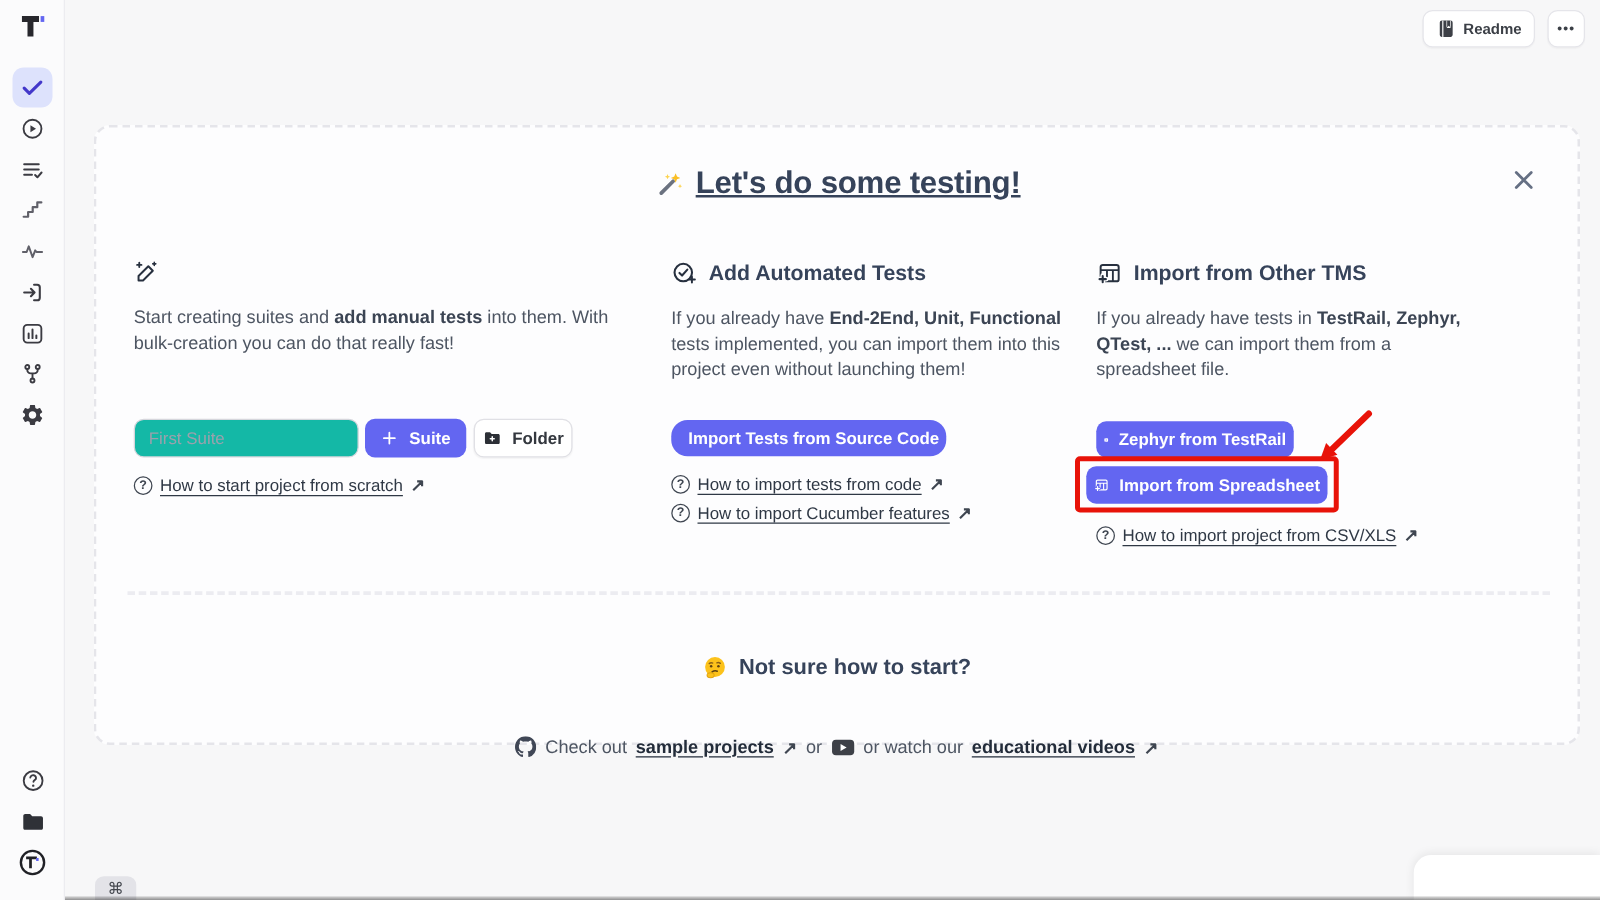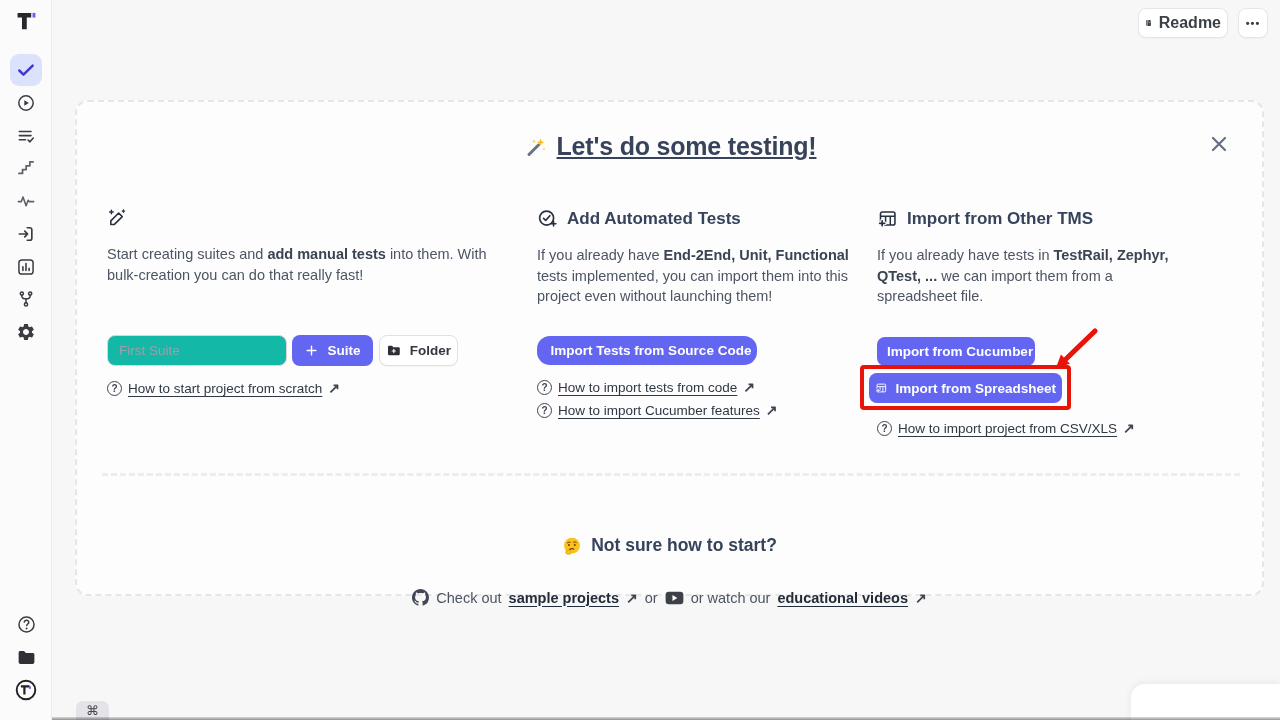--- a/index.html
+++ b/index.html
@@ -22,21 +22,21 @@
     position:absolute; left:10px; width:32px; height:32px; border-radius:9px;
     display:flex; align-items:center; justify-content:center; cursor:pointer;
   }
   .nav-item.active { background:#dde2fc; }
 
   
   .top-btn {
     position:absolute; top:8px; height:30px; background:#fff;
     border:1px solid #e5e5ea; border-radius:8px; box-shadow:0 1px 1px rgba(0,0,0,.03);
     display:flex; align-items:center; justify-content:center; gap:7px;
-    font-size:16px; font-weight:700; color:#3b3f46; cursor:pointer; font-family:inherit;
+    font-size:12px; font-weight:700; color:#3b3f46; cursor:pointer; font-family:inherit;
   }
   .btn-readme { left:1138px; width:90px; }
   .btn-more { left:1238px; width:30px; letter-spacing:1px; font-size:11px; }
 
   
   .card {
     position:absolute; left:75px; top:100px; width:1189px; height:496px;
     background:var(--card-bg,#fdfdfe); border:2px dashed #e5e5ea; border-radius:13px;
   }
   .close-btn {
@@ -102,21 +102,21 @@
 
   .annotation-box {
     position:absolute; left:-17px; top:157px; width:211px; height:45px;
     border:4px solid var(--annotation,#e81309); border-radius:4px; pointer-events:none;
   }
   .annotation-arrow { position:absolute; left:970px; top:223px; pointer-events:none; }
 
   .separator { position:absolute; top:371px; left:25px; right:22px; border-top:3px dashed #ececf1; }
 
   .footer-title {
-    position:absolute; top:417px; left:0; right:0; margin:16px;
+    position:absolute; top:417px; left:0; right:0; margin:4px;
     display:flex; align-items:center; justify-content:center; gap:9px;
     font-size:17.5px; font-weight:700; color:var(--heading,#36435a);
   }
   .footer-links {
     position:absolute; top:449px; left:0; right:0;
     display:flex; align-items:center; justify-content:center; gap:7px;
     font-size:14.5px; color:var(--body-text,#4d5562);margin-top:38px;
   }
   .footer-links a {
     color:#232c3a; font-weight:600; text-decoration:underline;
@@ -329,21 +329,21 @@
       </svg>
       <span>Import from Other TMS</span>
     </h2>
     <p><span>If you already have tests in </span><b>TestRail, Zephyr, QTest, ...</b><span> we can import them from a spreadsheet file.</span></p>
 
     <button class="btn primary btn-testrail">
       <svg width="16" height="16" viewBox="0 0 24 24">
         <rect x="3" y="3" width="18" height="18" rx="4" fill="#fff"></rect>
         <path d="M9.7 7.9l4.6 4.1-4.6 4.1" stroke="#6366f1" stroke-width="2.4" fill="none" stroke-linecap="round" stroke-linejoin="round"></path>
       </svg>
-      <span>Import from Cucumber</span>
+      <span>Zephyr from TestRail</span>
     </button>
 
     <div class="annotation-box"></div>
 
     <button class="btn primary btn-spreadsheet">
       <svg width="16" height="16" viewBox="0 0 24 24" fill="none">
         <rect x="4" y="4.5" width="16.5" height="15" rx="2" stroke="#fff" stroke-width="1.8"></rect>
         <path d="M4 9.3h16.5M9.8 9.3v10.2M15.2 9.3v10.2" stroke="#fff" stroke-width="1.7"></path>
         <path d="M5.9 14.4v6.2M2.8 17.5h6.2" stroke="#6366f1" stroke-width="4.4" stroke-linecap="round"></path>
         <path d="M5.9 14.6v5.8M3 17.5h5.8" stroke="#fff" stroke-width="1.9" stroke-linecap="round"></path>

